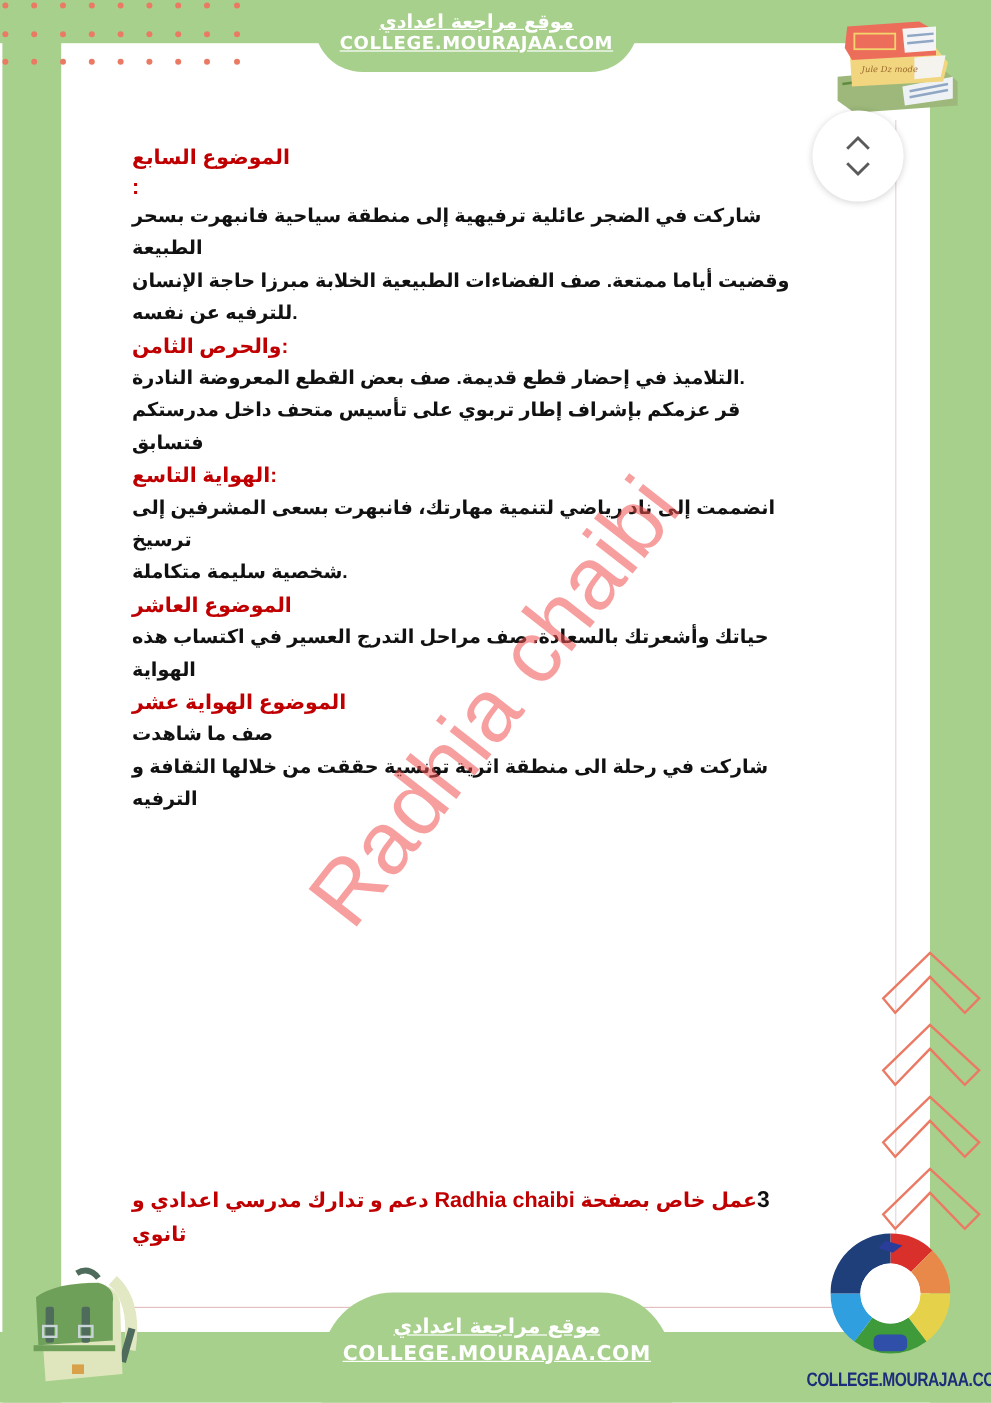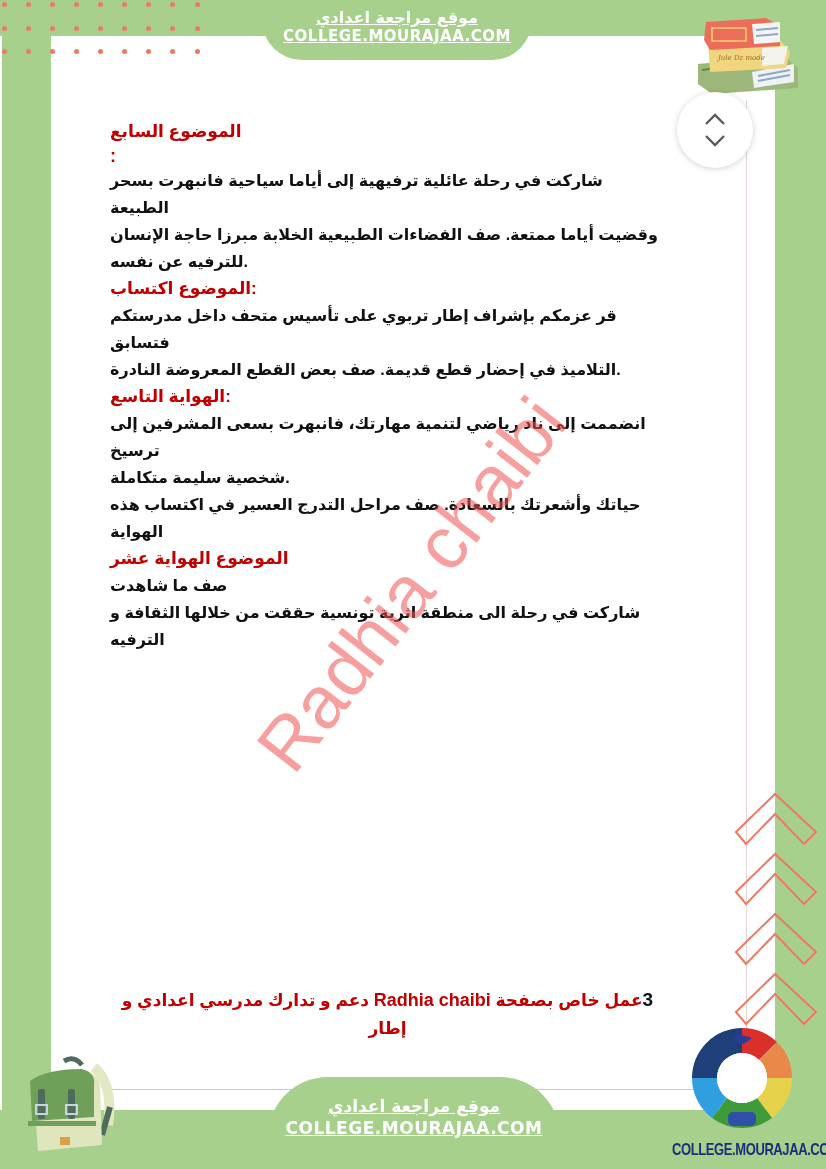--- a/index.html
+++ b/index.html
@@ -54,21 +54,21 @@
     position: absolute; left: 110px; top: 118px; width: 555px;
     direction: rtl; text-align: left;
     color: #111; font-weight: bold;
   }
   .heading { color: #c00000; font-size: 17px; line-height: 27px; }
   .para { font-size: 16px; line-height: 27px; }
   .colon { font-size: 18px; line-height: 22px; }
 
   #footer-note {
     position: absolute; left: 110px; top: 986px; width: 555px;
-    direction: rtl; text-align: center; font-weight: bold;
+    direction: rtl; text-align: left; font-weight: bold;
     font-size: 17px; line-height: 28px; color: #c00000;
   }
   #footer-note .num { color: #111; font-size: 19px; }
   #footer-note .name { color: #c00000; font-size: 18px; }
 
   
   #watermark {
     position: absolute; left: 205px; top: 590px;
     transform: rotate(-52deg); transform-origin: left top;
     color: rgba(240, 80, 80, 0.55);
@@ -163,53 +163,54 @@
   <svg width="22" height="14" viewBox="0 0 22 14">
     <polyline points="2,2 11,11 20,2" fill="none" stroke="#5a5a5a" stroke-width="2.4"></polyline>
   </svg>
 </div>
 
 <div id="content">
 
   <div>
     <div class="heading">الموضوع السابع</div>
     <div class="heading colon">:</div>
-    <div class="para">شاركت في رحلة عائلية ترفيهية إلى أياما سياحية فانبهرت بسحر الطبيعة</div>
+    <div class="para">شاركت في الضجر عائلية ترفيهية إلى منطقة سياحية فانبهرت بسحر الطبيعة</div>
     <div class="para">وقضيت أياما ممتعة. صف الفضاءات الطبيعية الخلابة مبرزا حاجة الإنسان</div>
     <div class="para">.للترفيه عن نفسه</div>
   </div>
 
   <div>
-    <div class="heading">:الموضوع اكتساب</div>
+    <div class="heading">:والحرص الثامن</div>
+    <div class="para">.التلاميذ في إحضار قطع قديمة. صف بعض القطع المعروضة النادرة</div>
     <div class="para">قر عزمكم بإشراف إطار تربوي على تأسيس متحف داخل مدرستكم فتسابق</div>
-    <div class="para">.التلاميذ في إحضار قطع قديمة. صف بعض القطع المعروضة النادرة</div>
   </div>
 
   <div>
     <div class="heading">:الهواية التاسع</div>
     <div class="para">انضممت إلى ناد رياضي لتنمية مهارتك، فانبهرت بسعى المشرفين إلى ترسيخ</div>
     <div class="para">.شخصية سليمة متكاملة</div>
   </div>
 
   <div>
+    <div class="heading">الموضوع العاشر</div>
     <div class="para">حياتك وأشعرتك بالسعادة. صف مراحل التدرج العسير في اكتساب هذه الهواية</div>
   </div>
 
   <div>
     <div class="heading">الموضوع الهواية عشر</div>
     <div class="para">صف ما شاهدت</div>
     <div class="para">شاركت في رحلة الى منطقة اثرية تونسية حققت من خلالها الثقافة و الترفيه</div>
   </div>
 </div>
 
 <div id="footer-note">
   <div>
     <span class="num">3</span><span>عمل خاص بصفحة </span><span class="name">Radhia chaibi</span><span> دعم و تدارك مدرسي اعدادي و</span>
   </div>
-  <div>إطار</div>
+  <div>ثانوي</div>
 </div>
 
 <div id="watermark">Radhia chaibi</div>
 
 <svg class="chev" style="top:792px" width="84" height="60" viewBox="0 0 84 60">
     <path d="M2 40 L41 2 L82 40 L70 52 L41 22 L12 52 Z" fill="none" stroke="#ea7a63" stroke-width="2"></path>
   </svg>
 <svg class="chev" style="top:852px" width="84" height="60" viewBox="0 0 84 60">
     <path d="M2 40 L41 2 L82 40 L70 52 L41 22 L12 52 Z" fill="none" stroke="#ea7a63" stroke-width="2"></path>
   </svg>

